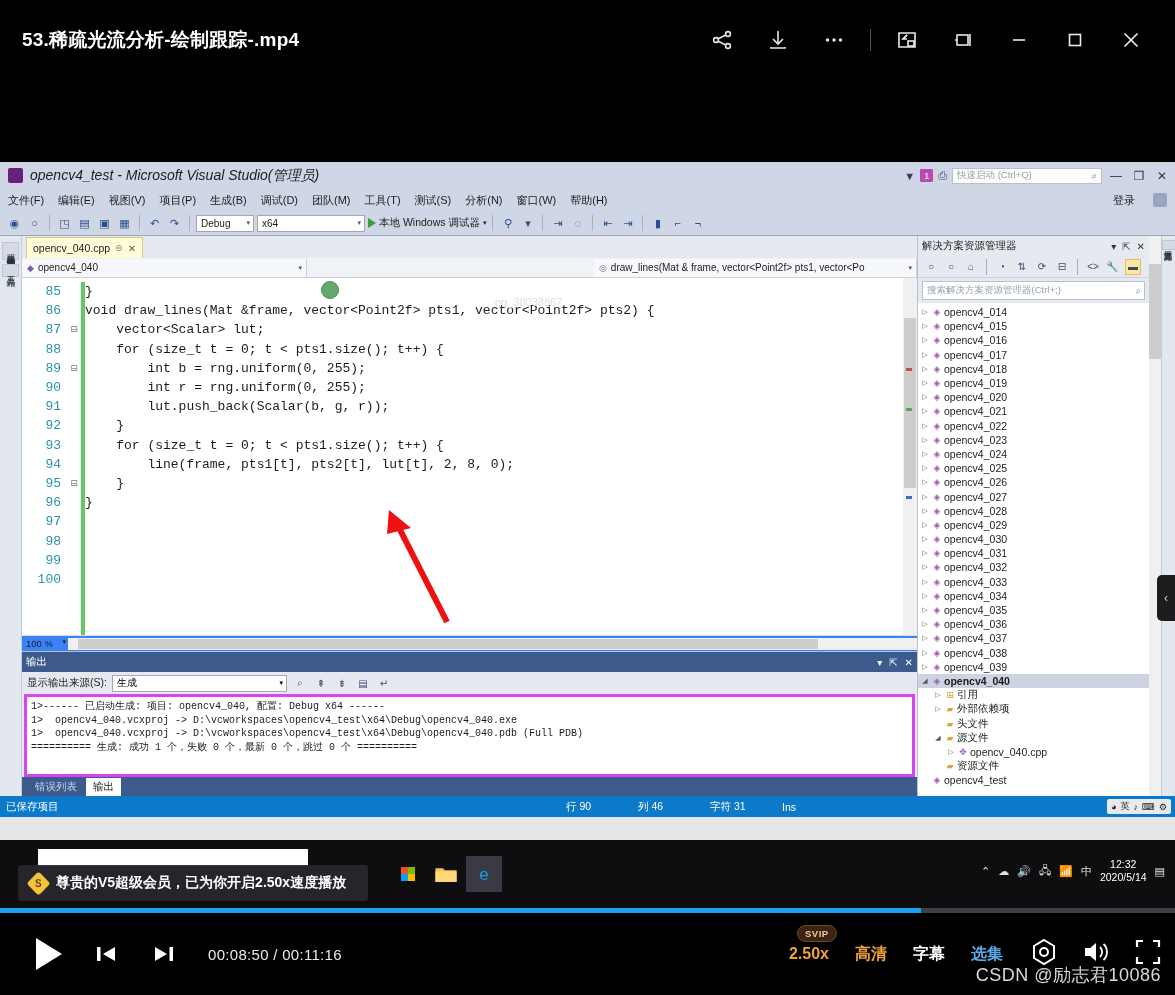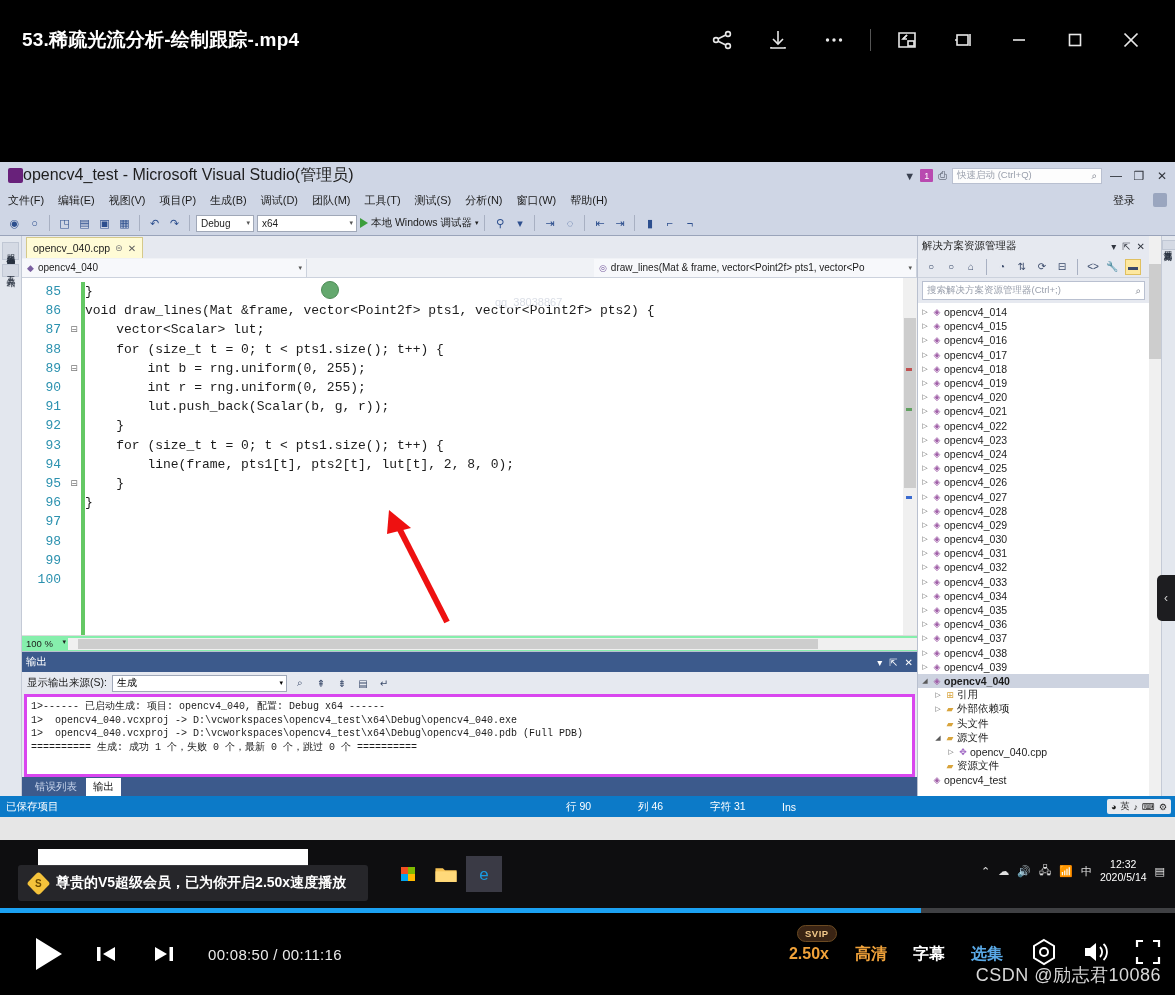--- a/index.html
+++ b/index.html
@@ -38,21 +38,21 @@
   .vs-window {
     position: absolute; left: 0; top: 82px; width: 1175px; height: 718px;
     background: #e6e6e6;
   }
   
   .vs-titlebar {
     position: relative; height: 27px; background: #cfd6e5;
     display: flex; align-items: center;
   }
   .vs-logo-sq { width: 15px; height: 15px; background: #68217a; margin-left: 8px; border-radius: 2px;}
-  .vs-title-text { font-size: 16px; color: #1e1e1e; margin-left: 0; white-space: nowrap; }
+  .vs-title-text { font-size: 14px; color: #1e1e1e; margin-left: 7px; white-space: nowrap; font-style: italic; }
   .vs-tb-right { position: absolute; right: 4px; top: 0; height: 27px; display: flex; align-items: center; gap: 5px; }
   .qlaunch {
     width: 150px; height: 16px; background: #fdfdfd; border: 1px solid #b9c0d0;
     font-size: 9.5px; color: #9aa0ad; display: flex; align-items: center;
     padding: 0 4px; position: relative;
   }
   .qlaunch .mag { position: absolute; right: 4px; color: #6e7480; font-size: 10px; }
   .vs-wbtn { font-size: 12px; color: #31353c; width: 18px; text-align: center; cursor: pointer; }
   .badge-1 {
     background: #b94ab0; color: #fff; font-size: 9px; width: 13px; height: 13px;
@@ -141,21 +141,21 @@
     background: #64a86e; border: 1px solid #4e8c57;
   }
   .qq-wm { position: absolute; left: 410px; top: 18px; font-size: 11px; color: #dadee6; }
   .red-arrow { position: absolute; left: 300px; top: 232px; width: 80px; height: 120px; pointer-events: none; }
 
   
   .ed-vscroll { width: 14px; background: #f0f0f0; position: relative; }
   .ed-vthumb { position: absolute; left: 1px; top: 40px; width: 12px; height: 170px; background: #cdcdcd; }
   .ed-mark { position: absolute; width: 6px; height: 3px; }
   
-  .ed-hscroll { height: 16px; background: #86efac; display: flex; align-items: center; border-top: 1px solid #dcdcdc; }
+  .ed-hscroll { height: 16px; background: #3b82f6; display: flex; align-items: center; border-top: 1px solid #dcdcdc; }
   .zoomlvl { font-size: 9.5px; color: #1c1c1c; width: 46px; padding-left: 4px; position: relative; }
   .zoomlvl::after { content: "▾"; position: absolute; right: 2px; font-size: 7px; }
   .hs-track { flex: 1; height: 12px; background: #f0f0f0; position: relative; }
   .hs-thumb { position: absolute; left: 10px; top: 1px; width: 740px; height: 10px; background: #cdcdcd; }
 
   
   .outpane { height: 145px; background: #e6e9f0; border-top: 1px solid #b9c0cf; display: flex; flex-direction: column; }
   .out-head { height: 20px; background: #3c5a8c; display: flex; align-items: center; padding: 0 4px; color: #fff; font-size: 10.5px; }
   .out-head .spacer { flex: 1; }
   .out-head .hic { font-size: 10px; margin-left: 7px; cursor: pointer; }
@@ -381,21 +381,21 @@
         <span class="tbtn">▤</span>
         <span class="tbtn">▣</span>
         <span class="tbtn">▦</span>
         <span class="tbsep"></span>
         <span class="tbtn">↶</span>
         <span class="tbtn">↷</span>
         <span class="tbsep"></span>
         <div class="combo" style="width:58px">
           <span>Debug</span>
         </div>
-        <div class="combo" style="width:100px">
+        <div class="combo" style="width:108px">
           <span>x64</span>
         </div>
         <div class="run-btn">
           <span class="run-tri"></span>
           <span>本地 Windows 调试器</span>
           <span style="font-size:7px">▾</span>
         </div>
         <span class="tbsep"></span>
         <span class="tbtn">⚲</span>
         <span class="tbtn">▾</span>

